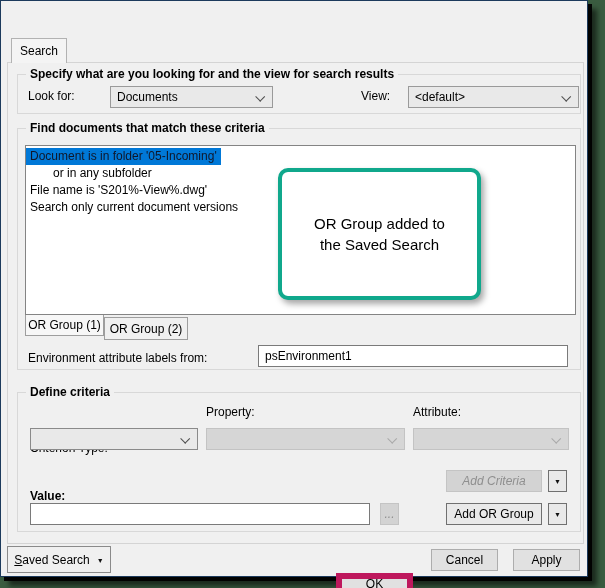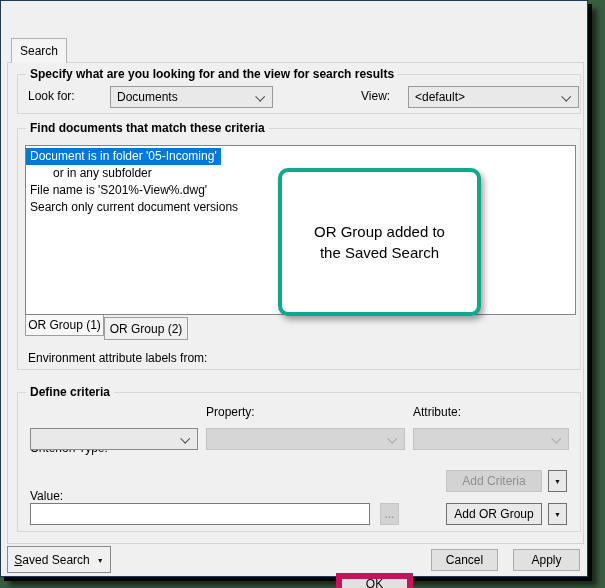--- a/index.html
+++ b/index.html
@@ -59,21 +59,21 @@
   .combo.disabled .chev { border-color:#a9a9a9; }
   .combo.empty-enabled { background:#e9e9e9; border-color:#8a8a8a; }
 
   
   .listbox {
     position:absolute; left:7px; top:16px; width:551px; height:170px;
     background:#fff; border:1px solid #848484; overflow:hidden; padding-top:2px;
   }
   .list-item { height:17px; line-height:17px; padding-left:4px; white-space:nowrap; }
   .list-item.selected { padding-left:0; }
-  .list-item.selected .sel-span { background:#0078d7; color:#ffffff; padding:1px 4px 2px 4px; }
+  .list-item.selected .sel-span { background:#0078d7; color:#0f172a; padding:1px 4px 2px 4px; }
   .list-item.indented { padding-left:27px; }
 
   
   .or-tab {
     position:absolute; border:1px solid #9e9e9e; background:#f0f0f0;
     display:flex; align-items:center; justify-content:center; white-space:nowrap;
   }
   .or-tab.attached { top:186px; height:21px; border-top:none; background:#f7f7f7; }
   .or-tab.tall { top:188px; height:23px; }
 
@@ -83,34 +83,34 @@
     font-family:inherit; font-size:12px; padding:0 6px; outline:none;
   }
 
   
   .btn {
     position:absolute; background:#e1e1e1; border:1px solid #adadad;
     display:flex; align-items:center; justify-content:center;
     font-size:12px; cursor:default; white-space:nowrap;
   }
   .btn.dark-border { border-color:#707070; background:#e9e9e9; }
-  .btn.disabled { background:#d3d3d3; border-color:#c4c4c4; color:#8f8f8f; }
+  .btn.disabled { background:#d3d3d3; border-color:#c4c4c4; color:#8f8f8f;font-style:italic; }
   .btn.default-ok { border:6px solid #be185d;margin-top:24px; }
   .arrow-btn { font-size:7px; color:#111; }
   .arrow-btn.split { padding-top:1px; }
   .btn-saved-search {
     left:6px; top:545px; width:104px; height:27px; background:#f0f0f0; border-color:#8a8a8a;
   }
   .btn-saved-search .ss-label { display:inline-block; }
   .btn-saved-search .ss-label::first-letter { text-decoration:underline; }
   .menu-arrow { font-size:7px; margin-left:7px; padding-top:2px; color:#111; }
 
   
   .callout {
-    position:absolute; left:278px; top:168px; width:203px; height:148px;
+    position:absolute; left:278px; top:168px; width:203px; height:132px;
     background:#fff; border:4px solid #10a88c; border-radius:10px;
     box-shadow:3px 4px 6px rgba(0,0,0,0.35);
     display:flex; flex-direction:column; align-items:center; justify-content:center;
     text-align:center; font-size:15px; line-height:21px; z-index:5;
   }
 </style>
 </head>
 <body>
 
 <div class="page">
@@ -155,20 +155,21 @@
         </div>
 
         <div class="or-tab attached" style="left:7px; width:79px;">
           <span>OR Group (1)</span>
         </div>
         <div class="or-tab tall" style="left:86px; width:84px;">
           <span>OR Group (2)</span>
         </div>
 
         <span class="lbl" style="left:10px; top:222px;">Environment attribute labels from:</span>
+        <input class="textbox" style="left: 240px; top: 216px; width: 310px;" value="psEnvironment1">
       </div>
 
       <div class="groupbox g-define">
         <span class="legend">Define criteria</span>
 
         <span class="lbl" style="left:12px; top:12px;margin-top:36px;">Criterion Type:</span>
         <span class="lbl" style="left:188px; top:12px;">Property:</span>
         <span class="lbl" style="left:395px; top:12px;">Attribute:</span>
 
         <div class="combo empty-enabled" style="left:12px; top:35px; width:168px;">
@@ -181,21 +182,21 @@
           <span class="chev"></span>
         </div>
 
         <div class="btn disabled" style="left:428px; top:77px; width:96px; height:22px;">
           <span>Add Criteria</span>
         </div>
         <div class="btn dark-border arrow-btn split" style="left:530px; top:77px; width:19px; height:22px;">
           <span>▼</span>
         </div>
 
-        <span class="lbl" style="left:12px; top:96px;">Value:</span>
+        <span class="lbl" style="left:12px; top:96px;font-weight:bold;">Value:</span>
         <input class="textbox" style="left: 12px; top: 110px; width: 340px;">
         <div class="btn disabled" style="left:362px; top:110px; width:19px; height:22px;">
           <span>...</span>
         </div>
 
         <div class="btn dark-border" style="left:428px; top:110px; width:96px; height:22px;">
           <span>Add OR Group</span>
         </div>
         <div class="btn dark-border arrow-btn split" style="left:530px; top:110px; width:19px; height:22px;">
           <span>▼</span>

